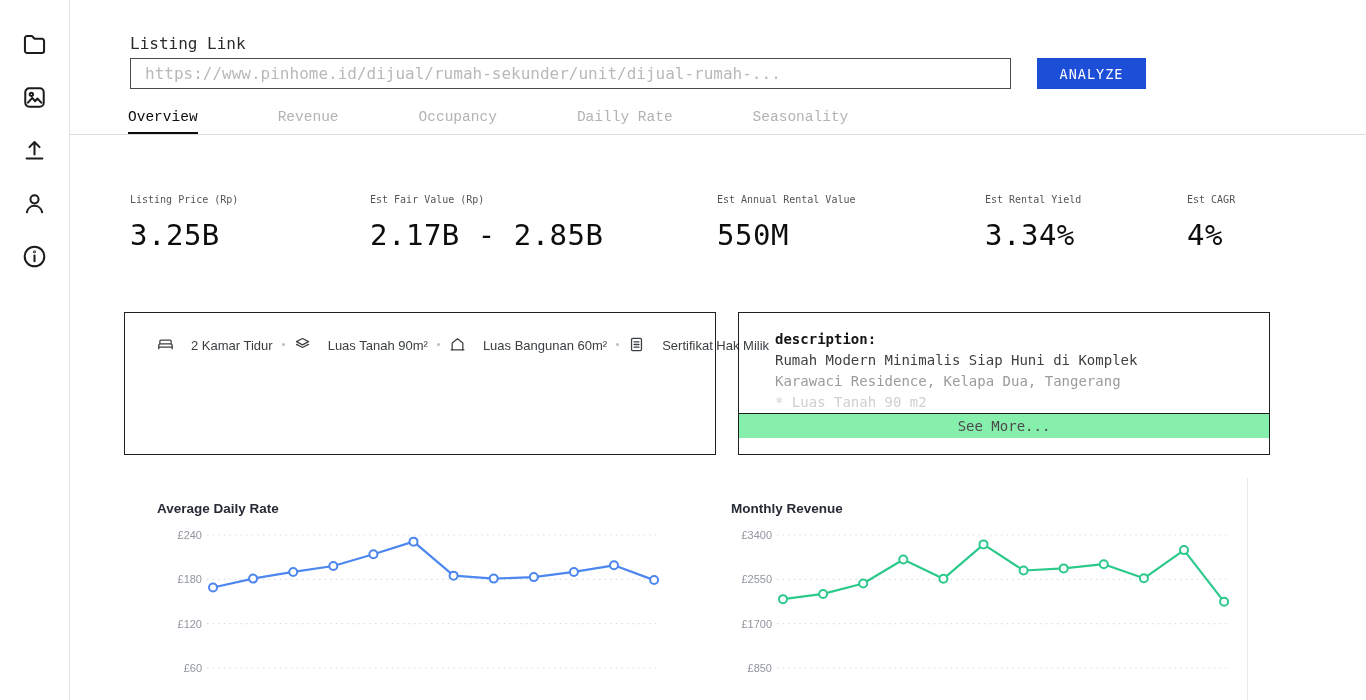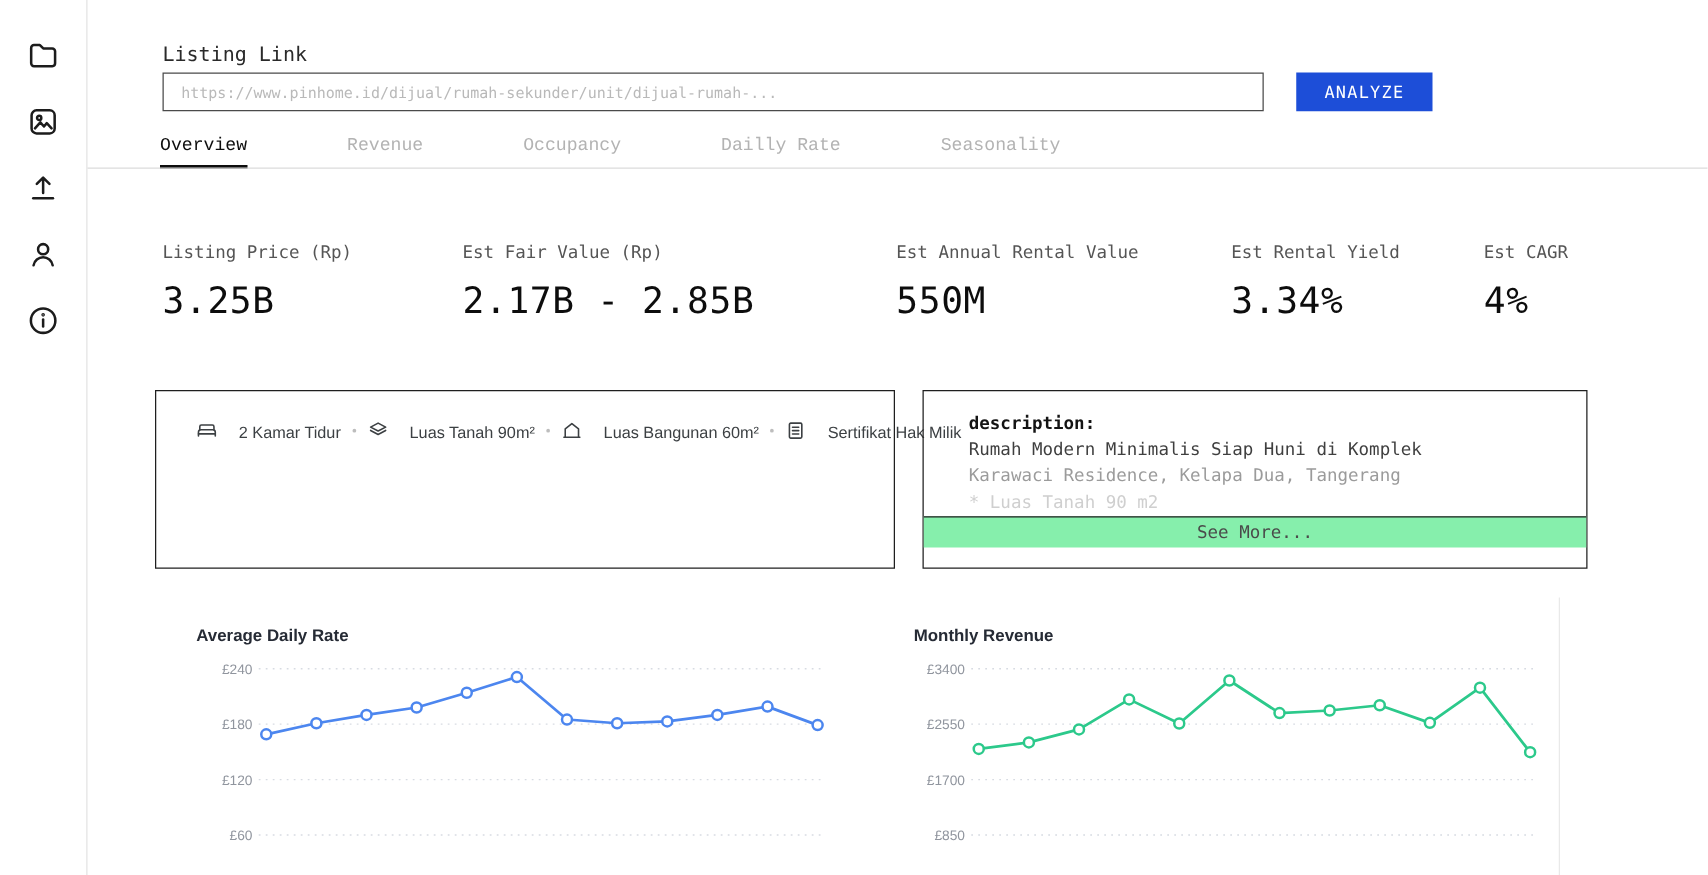--- a/index.html
+++ b/index.html
@@ -12,39 +12,39 @@
              border-right:1px solid #e4e4e4; background:#fff;
              display:flex; flex-direction:column; align-items:center; padding-top:31px; }
   .side-btn { width:27px; height:27px; margin-bottom:26px; border:none; background:none;
               color:#1c1c1c; cursor:pointer; padding:0; }
   .side-btn svg { width:27px; height:27px; display:block; }
 
   
   #listing-label { left:130px; top:34px; font-size:16px; color:#2a2a2a;text-align:center; }
   #listing-input { left:130px; top:58px; width:881px; height:31px;
                    border:1px solid #4a4a4a; background:#fff; padding:0 14px;
-                   font-family:inherit; font-size:12px; color:#333; }
+                   font-family:inherit; font-size:16px; color:#333; }
   #listing-input::placeholder { color:#b9b9b9; }
   #analyze-btn { left:1037px; top:58px; width:109px; height:31px; background:#1d4ed8;
                  color:#fff; border:none; font-family:inherit; font-size:13.5px;
                  letter-spacing:1px; cursor:pointer; }
 
   
   #tabs-rule { left:70px; top:134px; width:1296px; height:1px; background:#dcdcdc; }
   #tabs { left:128px; top:109px; display:flex; }
   .tab { margin-right:80px; padding-bottom:7px; font-size:14.5px; color:#b3b3b3;
          border-bottom:3px solid transparent; cursor:pointer; background:none; border-top:none;
          border-left:none; border-right:none; font-family:Liberation Mono, monospace; }
   .tab.active { color:#0d0d0d; border-bottom-color:#0d0d0d; }
 
   
   #stats { left:130px; top:194px; display:flex; }
   .stat:nth-child(1){ width:240px; } .stat:nth-child(2){ width:347px; }
   .stat:nth-child(3){ width:268px; } .stat:nth-child(4){ width:202px; }
-  .stat-label { font-size:14px; color:#555; }
+  .stat-label { font-size:10px; color:#555; }
   .stat-value { font-size:29px; color:#0d0d0d; margin-top:13px; letter-spacing:.5px; }
 
   
   #property-card { left:124px; top:312px; width:592px; height:143px; border:1px solid #1f1f1f; }
   #features { position:absolute; left:32px; top:23px; display:flex; align-items:center;
               font-family:"Liberation Sans","DejaVu Sans",sans-serif; font-size:13px; color:#3c4043;
               white-space:nowrap; }
   .feat { display:flex; align-items:flex-end;gap:12px; }
   .feat svg { width:17px; height:17px; margin-right:5px; color:#3c4043; }
   .feat-dot { width:3px; height:3px; border-radius:50%; background:#bdbdbd; margin:0 9px; }

